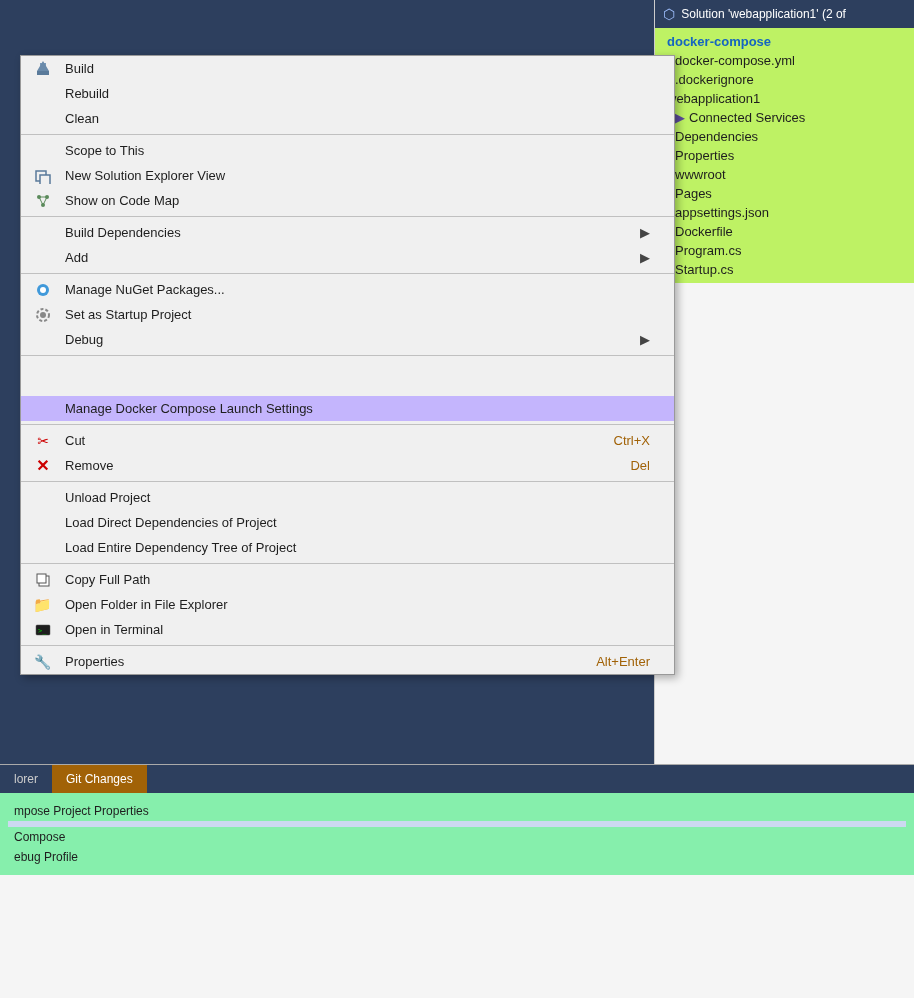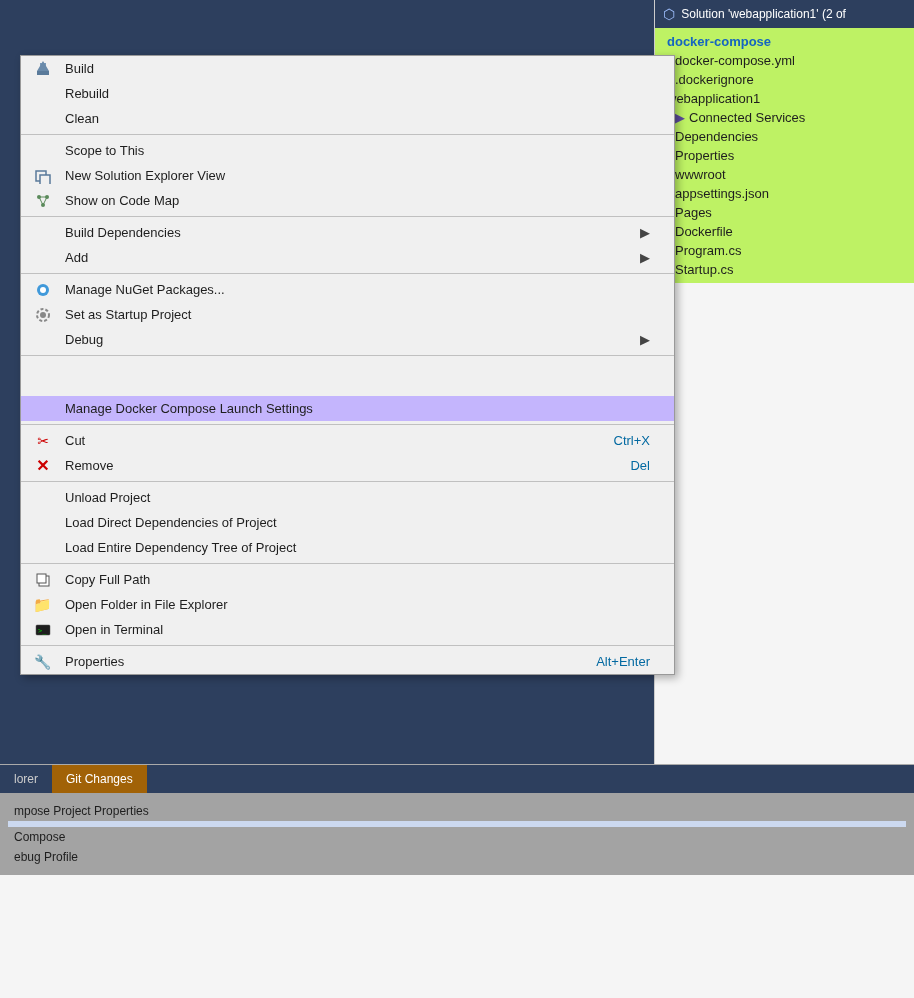--- a/index.html
+++ b/index.html
@@ -89,21 +89,21 @@
       top: 50%;
       transform: translateY(-50%);
       width: 28px;
       height: 20px;
       display: flex;
       align-items: center;
       justify-content: center;
     }
 
     .menu-item .shortcut {
-      color: #0369a1;
+      color: #a16207;
       margin-left: 40px;
     }
 
     .menu-item .arrow {
       margin-left: auto;
       color: #444;
     }
 
     .menu-divider {
       height: 1px;
@@ -137,21 +137,21 @@
       align-items: center;
     }
 
     .bottom-tab.active {
       background: #a16207;
       color: white;
     }
 
     .bottom-content {
       padding: 8px;
-      background: #a3a3a3;
+      background: #86efac;
     }
 
     .bottom-row {
       display: flex;
       align-items: center;
       padding: 3px 6px;
       gap: 8px;
       font-size: 12px;
       color: #1e1e1e;
     }
@@ -190,24 +190,24 @@
     <div class="tree-item indent1">
       <span>Dependencies</span>
     </div>
     <div class="tree-item indent1">
       <span>Properties</span>
     </div>
     <div class="tree-item indent1">
       <span>wwwroot</span>
     </div>
     <div class="tree-item indent1">
+      <span>Pages</span>
+    </div>
+    <div class="tree-item indent1">
       <span>appsettings.json</span>
-    </div>
-    <div class="tree-item indent1">
-      <span>Pages</span>
     </div>
     <div class="tree-item indent1">
       <span>Dockerfile</span>
     </div>
     <div class="tree-item indent1">
       <span>Program.cs</span>
     </div>
     <div class="tree-item indent1">
       <span>Startup.cs</span>
     </div>

